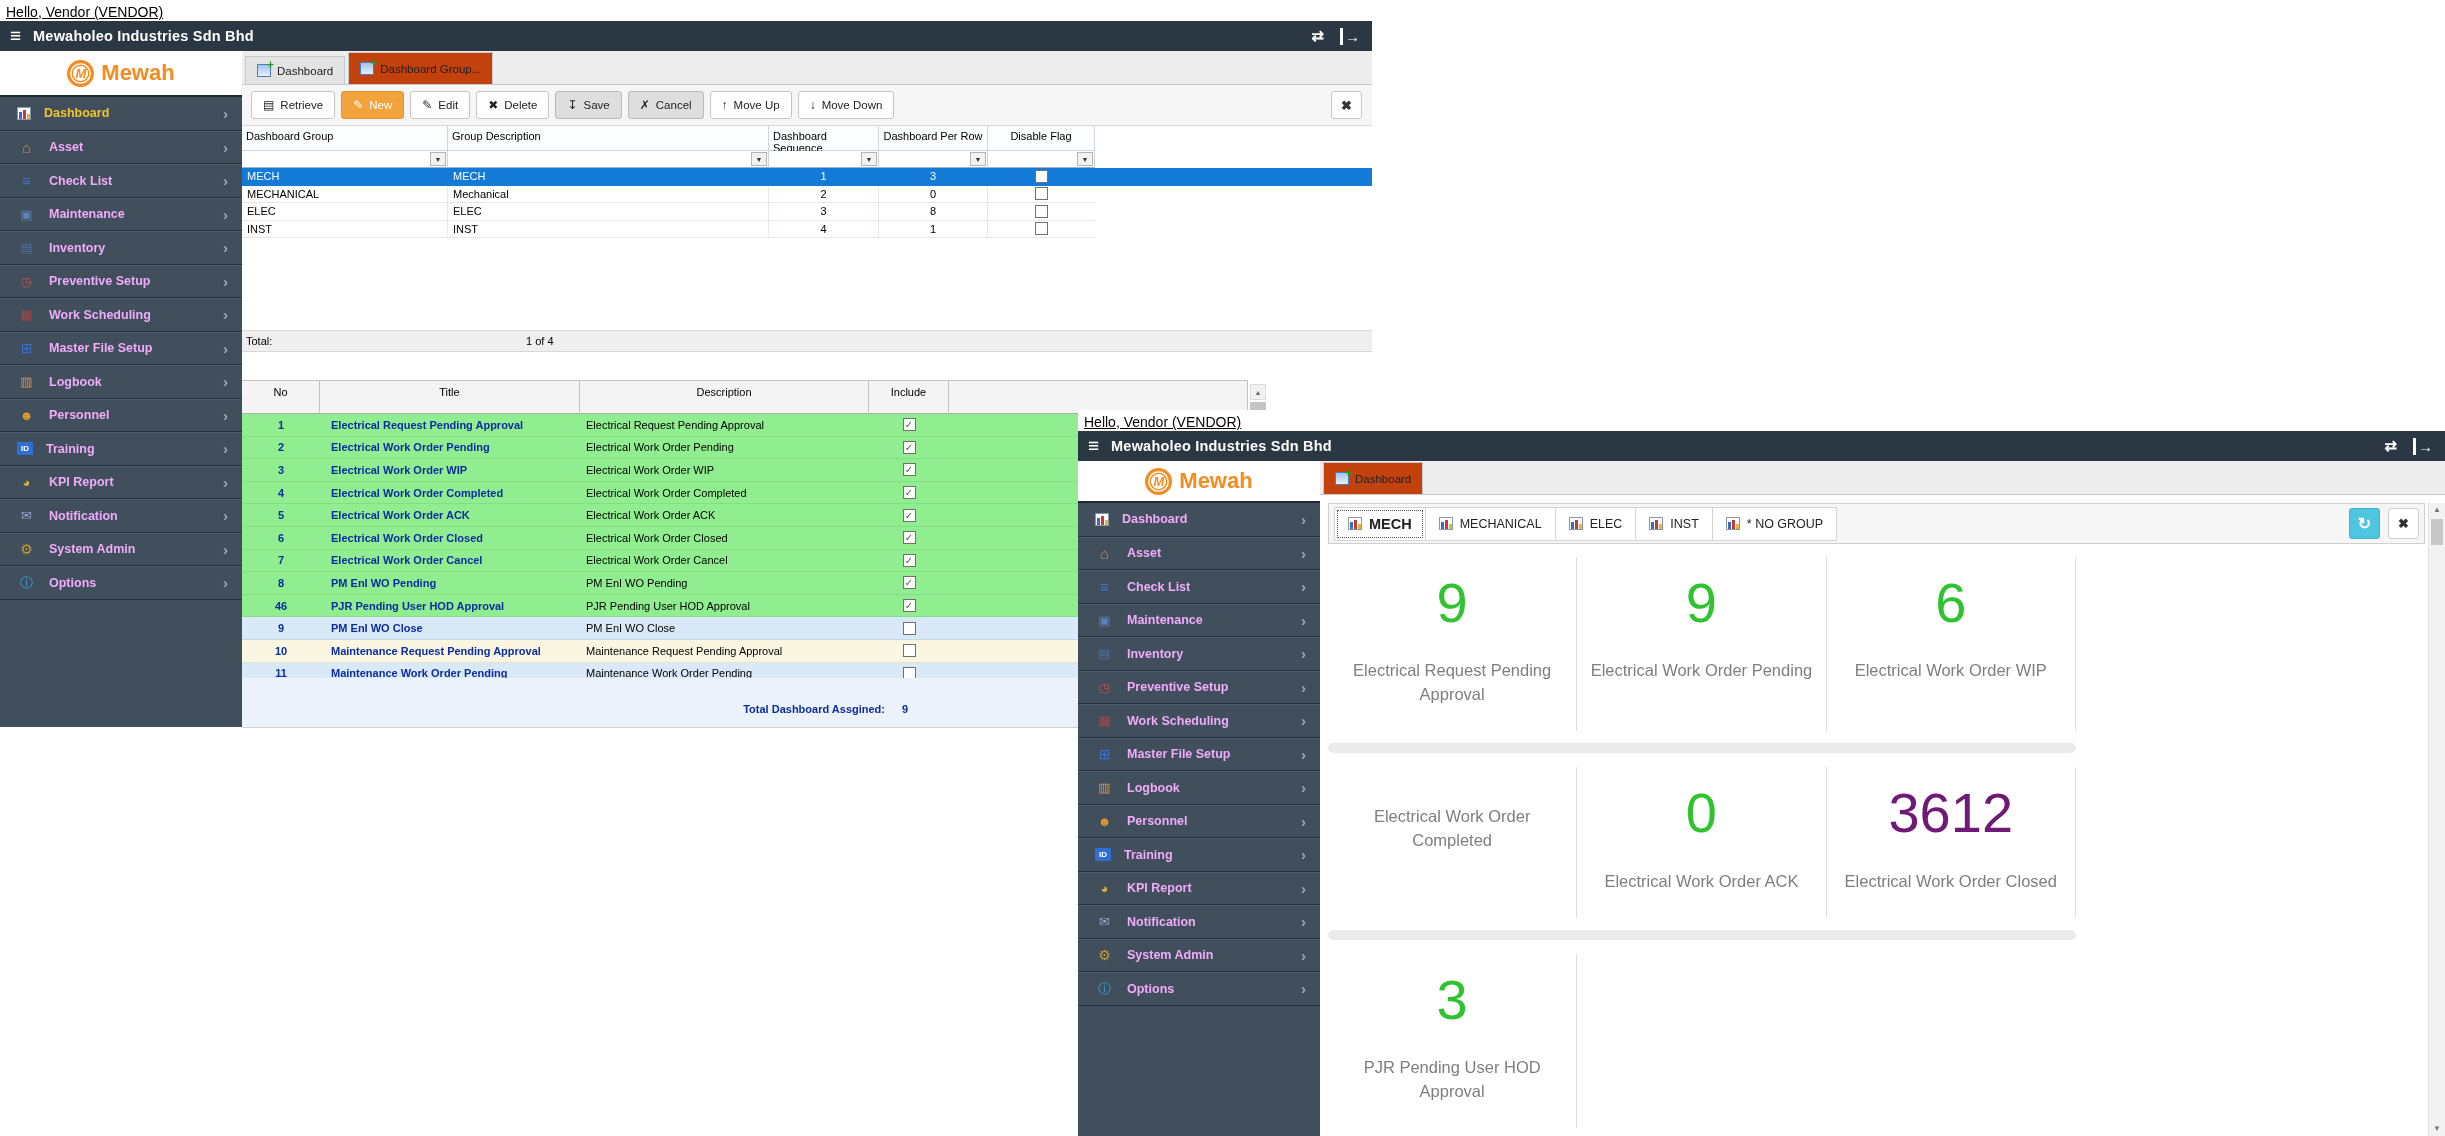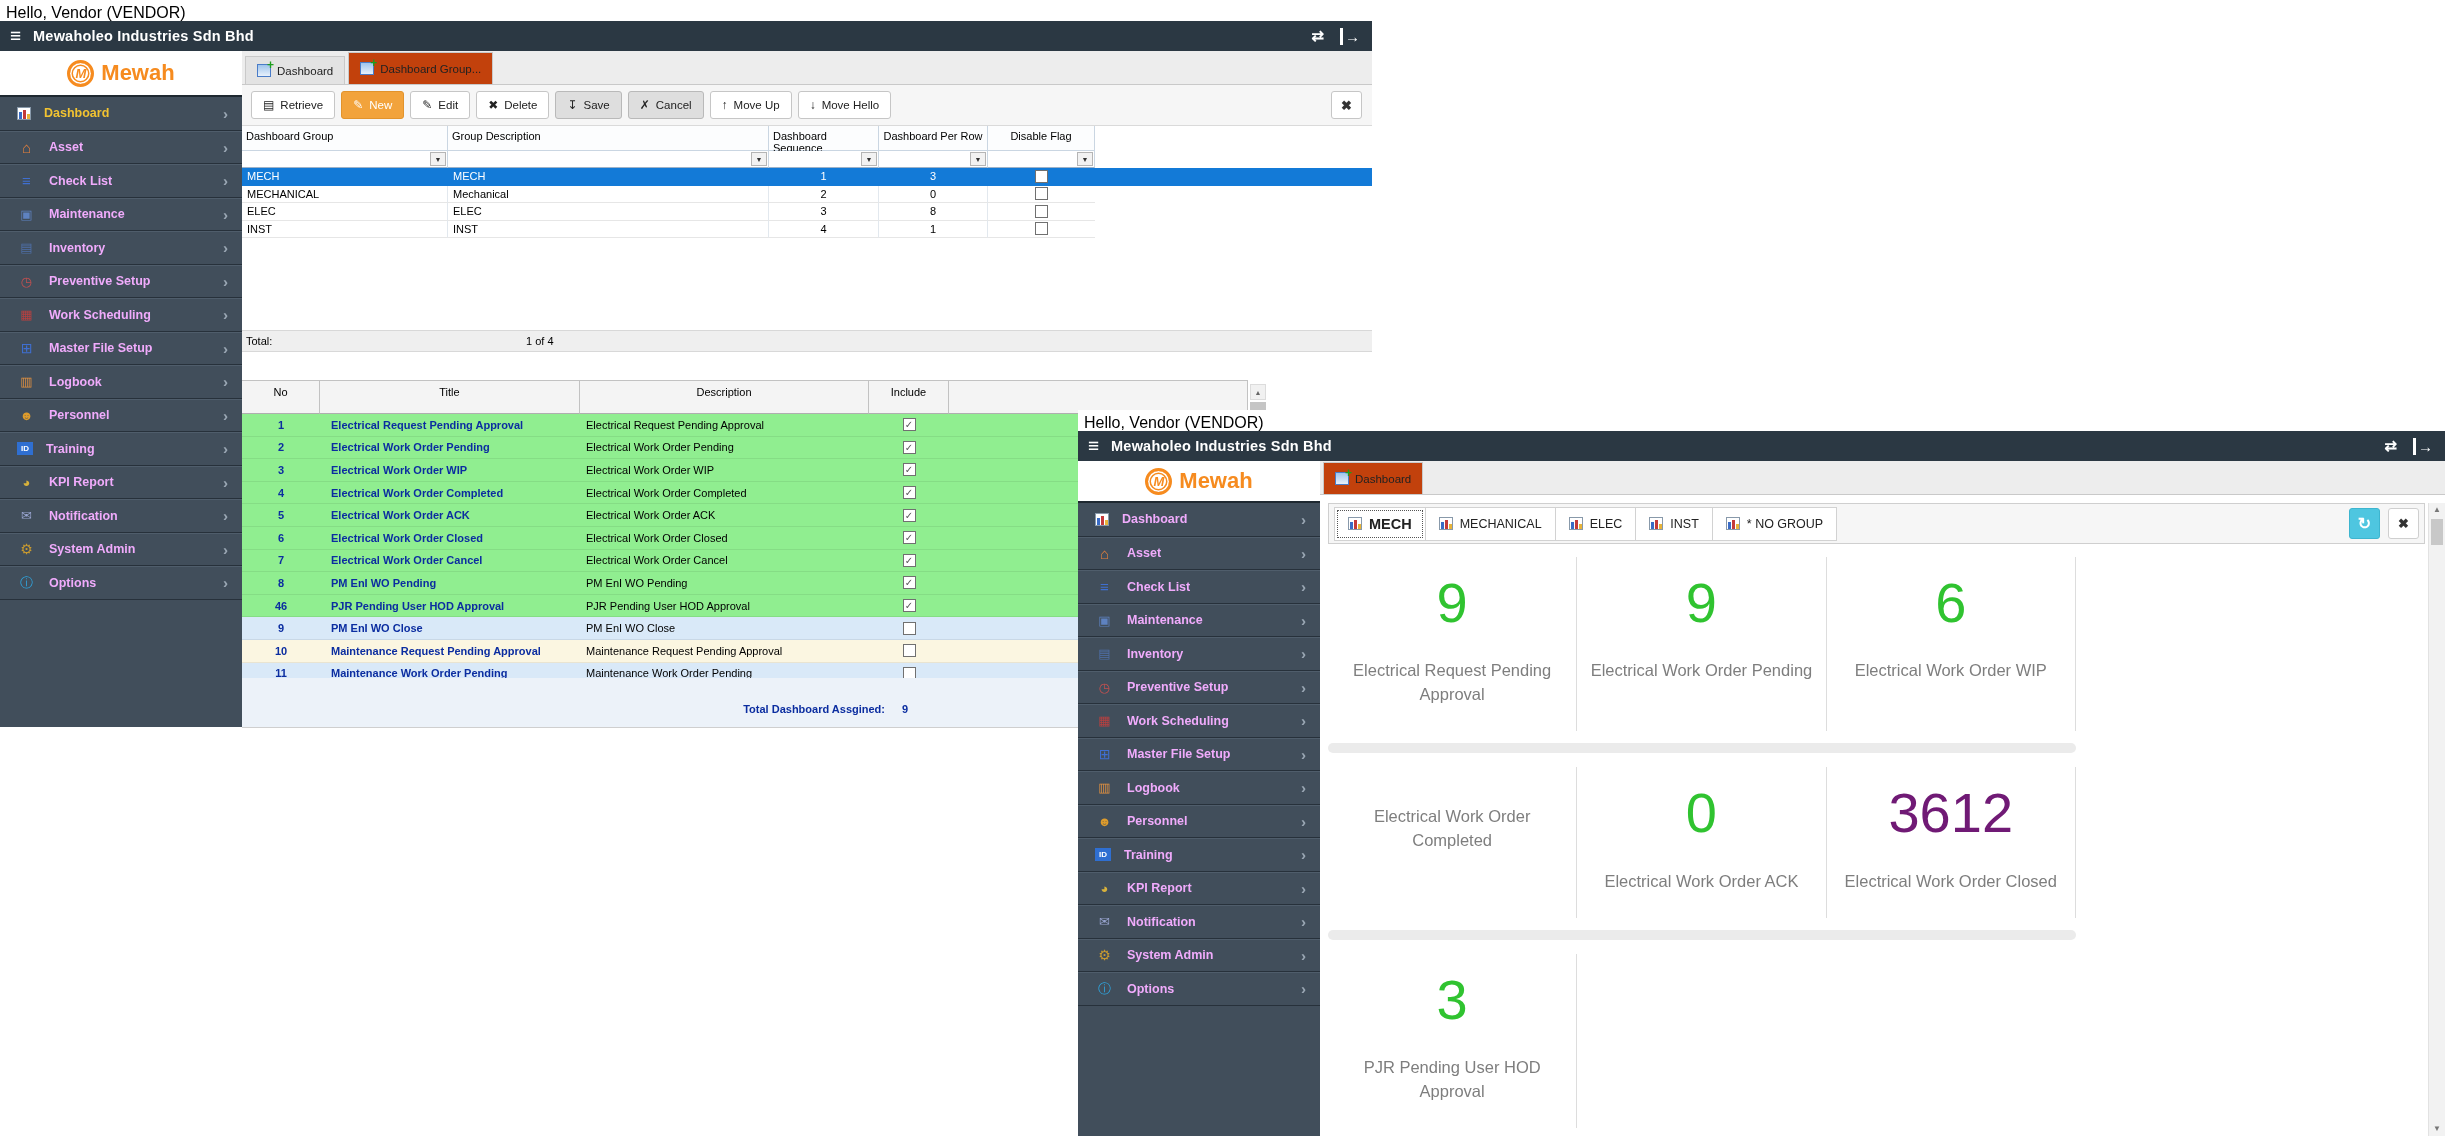--- a/index.html
+++ b/index.html
@@ -2,21 +2,21 @@
 <html><head>
 <meta charset="utf-8">
 <style>
   * { margin:0; padding:0; box-sizing:border-box; }
   html,body { width:2445px; height:1136px; background:#fff; overflow:hidden;
     font-family:"Liberation Sans", sans-serif; }
   .win { position:absolute; background:#fff; }
   #win-left { left:0; top:0; width:1372px; height:727px; z-index:1; }
   #win-right { left:1078px; top:410px; width:1367px; height:726px; z-index:5; }
 
-  .hello { position:absolute; top:4px; left:6px; font-size:16px; color:#000; }
+  .hello { position:absolute; top:4px; left:6px; font-size:14px; color:#000;text-decoration:underline; }
 
   .titlebar { position:absolute; left:0; right:0; height:30px; background:#2B3843;
     color:#fff; display:flex; align-items:center; }
   #win-left .titlebar { top:21px; } #win-right .titlebar { top:21px; }
   .burger { font-size:19px; font-weight:bold; margin:0 12px 0 10px; color:#fff; }
   .titlebar .title { font-size:14.5px; font-weight:bold; letter-spacing:.2px; }
   .tb-icons { position:absolute; right:12px; top:0; height:30px; display:flex; gap:16px;
     align-items:center; font-size:15px; font-weight:bold; color:#fff; }
   .exit-icon { border-left:3px solid #fff; padding-left:2px; }
 
@@ -281,21 +281,21 @@
         <button class="btn dim">
      <span class="bi">✗</span>
      <span>Cancel</span>
    </button>
         <button class="btn ">
      <span class="bi">↑</span>
      <span>Move Up</span>
    </button>
         <button class="btn ">
      <span class="bi">↓</span>
-     <span>Move Hello</span>
+     <span>Move Down</span>
    </button>
       <span class="close-sq">✖</span>
     </div>
     <div class="grid1" id="grid1">
         <div class="g1row">
           <div class="g1hc" style="width:206px">Dashboard Group</div>
           <div class="g1hc" style="width:321px">Group Description</div>
           <div class="g1hc ctr" style="width:110px">Dashboard Sequence</div>
           <div class="g1hc ctr" style="width:109px">Dashboard Per Row</div>
           <div class="g1hc ctr" style="width:107px">Disable Flag</div>

